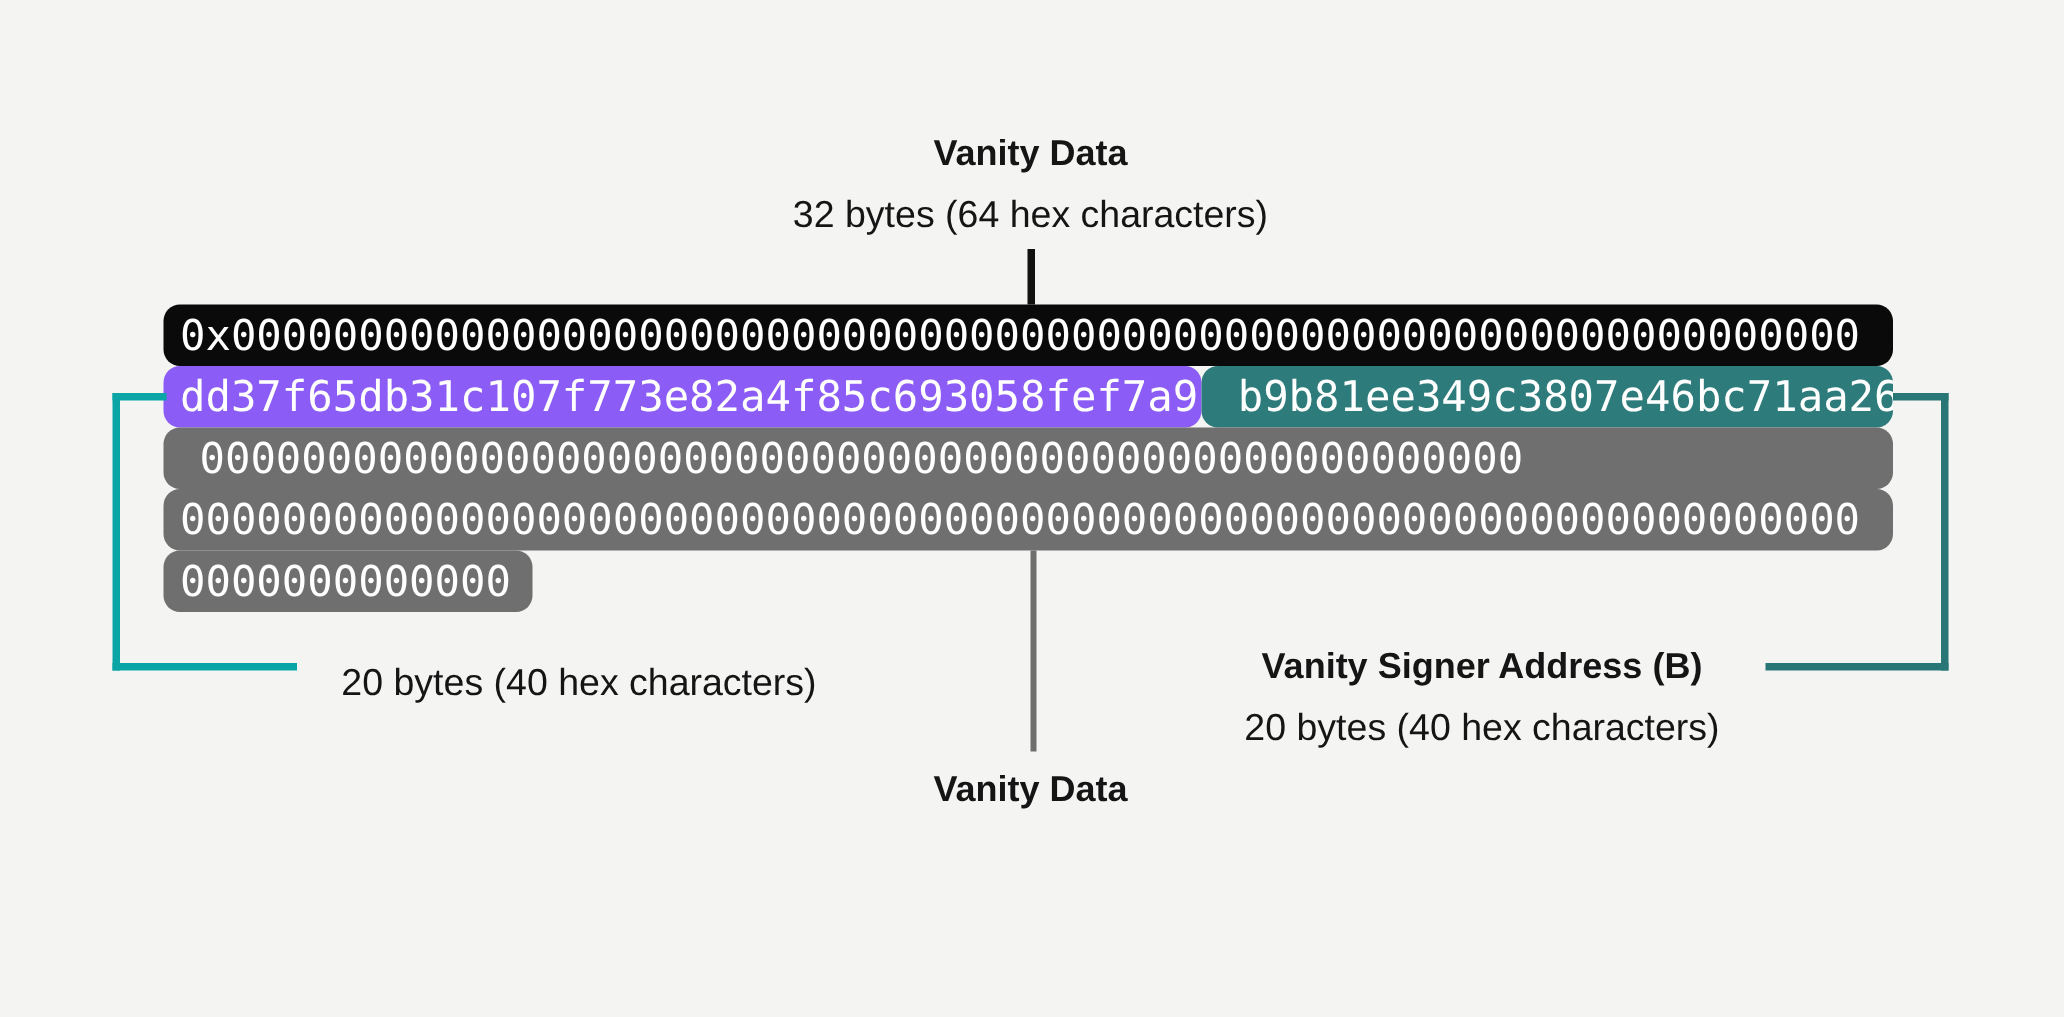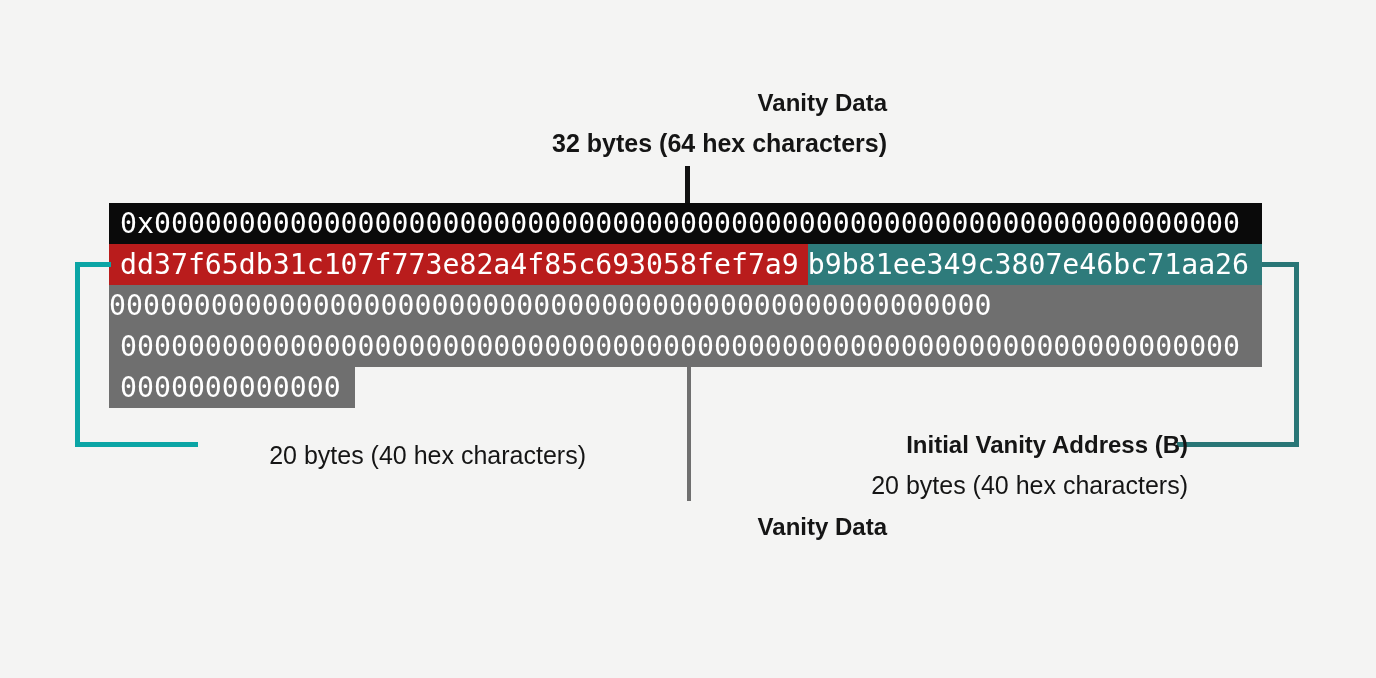--- a/index.html
+++ b/index.html
@@ -6,26 +6,26 @@
   html, body { width: 1376px; height: 678px; }
   body {
     background: #f4f4f3;
     font-family: "Liberation Sans", sans-serif;
     color: #151515;
     overflow: hidden;
   }
   .stage { position: relative; width: 1376px; height: 678px; }
 
   
-  .lbl { position: absolute; width: 400px; text-align: right; white-space: nowrap; }
+  .lbl { position: absolute; width: 400px; text-align: center; white-space: nowrap; }
   .lbl .title { font-size: 24px; font-weight: 700; line-height: 30px; }
   .lbl .sub   { font-size: 25px; font-weight: 400; line-height: 30px; }
 
   .lbl-vanity-top    { left: 487px; top: 88px;  }
-  .lbl-vanity-top .sub { margin-top: 10px; font-weight: bold; }
+  .lbl-vanity-top .sub { margin-top: 10px; }
   .lbl-signer-a      { left: 186px; top: 430px; }
   .lbl-signer-a .sub { margin-top: 10px; }
   .lbl-signer-b      { left: 788px; top: 430px; }
   .lbl-signer-b .sub { margin-top: 10px; }
   .lbl-vanity-bottom { left: 487px; top: 512px; }
   .lbl-vanity-bottom .sub { margin-top: 10px; }
 
   
   .line { position: absolute; }
   .connector-top    { left: 685px; top: 166px; width: 5px; height: 37px; background: #111111; }
@@ -56,29 +56,30 @@
   }
   .seg {
     display: block;
     width: max-content;
     font-family: "DejaVu Sans Mono", monospace;
     font-size: 28.2px;
     line-height: 41px;
     color: #ffffff;
     white-space: pre;
     overflow: hidden;
+    border-radius: 11px;
   }
   .grow { flex: 1 1 auto; }
   .lead { padding-left: 11px; }
   .pad-r { padding-right: 9px; }
   .pad-r-lg { padding-right: 14px; }
-  .pad-l { padding-left: 0; }
+  .pad-l { padding-left: 24px; }
 
   .bg-black       { background: #0a0a0a; }
-  .bg-teal-bright { background: #b91c1c; }
+  .bg-teal-bright { background: #8b5cf6; }
   .bg-teal-dark   { background: #2e7b7b; }
   .bg-gray        { background: #6f6f6f; }
 </style>
 </head>
 <body>
 
 <div class="stage">
 
   <div class="lbl lbl-vanity-top">
     <div class="title">Vanity Data</div>
@@ -114,21 +115,21 @@
   <div class="line bkr bkr-vert"></div>
   <div class="line bkr bkr-bot"></div>
 
   <div class="line connector-bottom"></div>
 
   <div class="lbl lbl-signer-a">
     <div class="sub">20 bytes (40 hex characters)</div>
   </div>
 
   <div class="lbl lbl-signer-b">
-    <div class="title">Initial Vanity Address (B)</div>
+    <div class="title">Vanity Signer Address (B)</div>
     <div class="sub">20 bytes (40 hex characters)</div>
   </div>
 
   <div class="lbl lbl-vanity-bottom">
     <div class="title">Vanity Data</div>
   </div>
 
 </div>
 
 </body></html>

